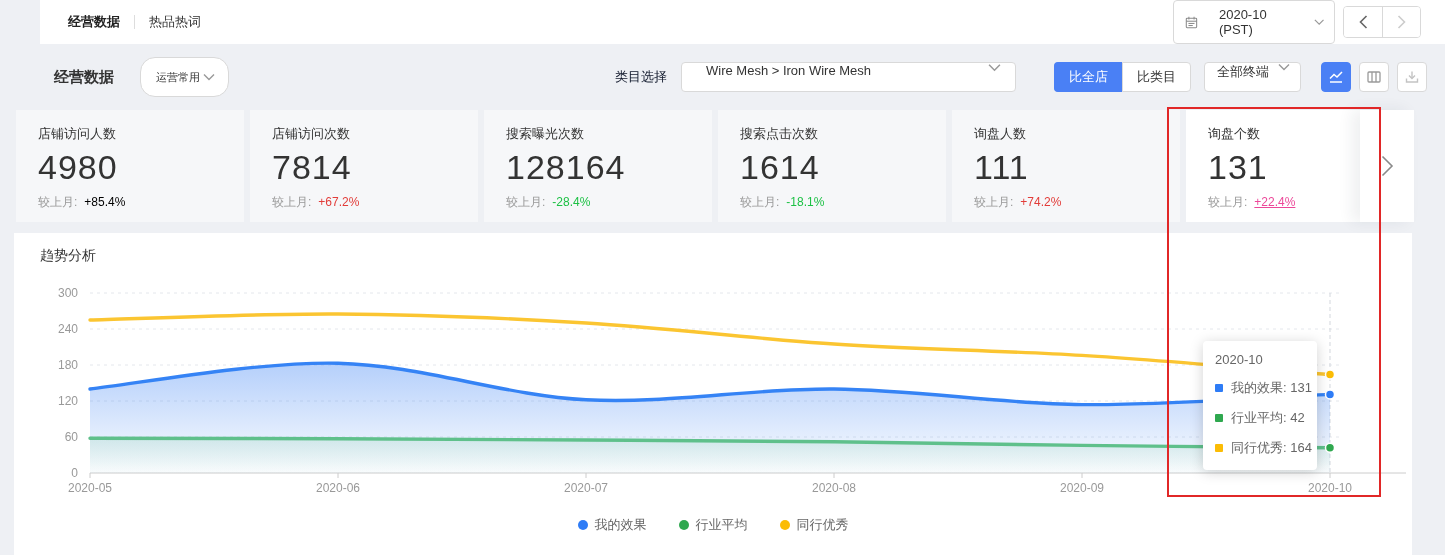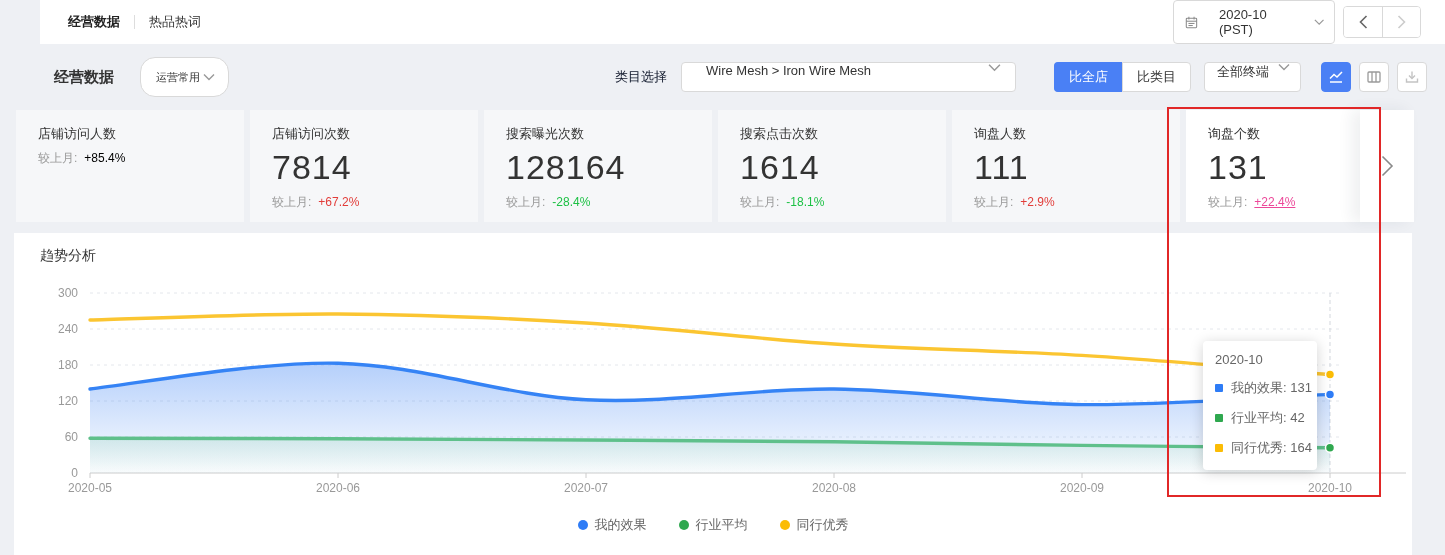--- a/index.html
+++ b/index.html
@@ -160,41 +160,42 @@
             <polyline points="5,6.5 8,9.5 11,6.5"></polyline>
             <polyline points="2.5,9.5 2.5,13 13.5,13 13.5,9.5"></polyline>
         </svg>
       </button>
     </div>
   </div>
 
   <div class="cards" id="cards-host">
     <div class="card">
         <div class="card-label">店铺访问人数</div>
+        <div class="card-value">4980</div>
         <div class="card-mom"><span>较上月:</span><span class="mom-val" style="color: #000000;">+85.4%</span></div>
       </div>
       <div class="card">
         <div class="card-label">店铺访问次数</div>
         <div class="card-value">7814</div>
         <div class="card-mom"><span>较上月:</span><span class="mom-val" style="color: rgb(226, 60, 57);">+67.2%</span></div>
       </div>
       <div class="card">
         <div class="card-label">搜索曝光次数</div>
         <div class="card-value">128164</div>
         <div class="card-mom"><span>较上月:</span><span class="mom-val" style="color: rgb(29, 193, 69);">-28.4%</span></div>
       </div>
       <div class="card">
         <div class="card-label">搜索点击次数</div>
         <div class="card-value">1614</div>
         <div class="card-mom"><span>较上月:</span><span class="mom-val" style="color: rgb(29, 193, 69);">-18.1%</span></div>
       </div>
       <div class="card">
         <div class="card-label">询盘人数</div>
         <div class="card-value">111</div>
-        <div class="card-mom"><span>较上月:</span><span class="mom-val" style="color: rgb(226, 60, 57);">+2.9%</span></div>
+        <div class="card-mom"><span>较上月:</span><span class="mom-val" style="color: rgb(226, 60, 57);">+74.2%</span></div>
       </div>
       <div class="card selected">
         <div class="card-label">询盘个数</div>
         <div class="card-value">131</div>
         <div class="card-mom"><span>较上月:</span><span class="mom-val" style="color: #ec4899; text-decoration: underline;">+22.4%</span></div>
       </div>
       <button class="cards-next">
       <svg width="13" height="22" viewBox="0 0 13 22" fill="none" stroke="#8a8a8a" stroke-width="1.6">
           <polyline points="1.5,1.5 11,11 1.5,20.5"></polyline>
         </svg>

